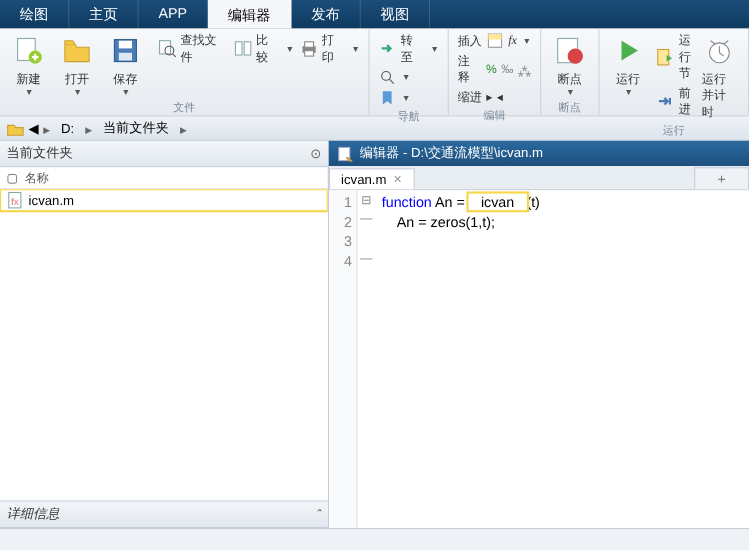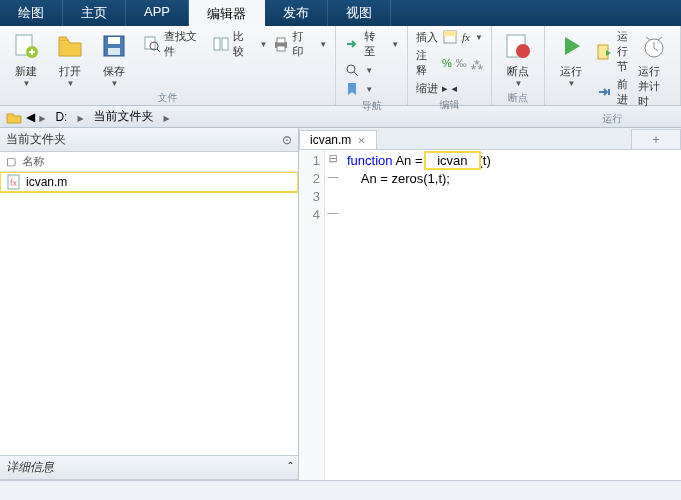--- a/index.html
+++ b/index.html
@@ -296,20 +296,29 @@
           <span>icvan.m</span>
         </div>
       </div>
     <div class="panel-hdr detail-hdr">
       <span>详细信息</span>
       <span>ˆ</span>
     </div>
   </div>
 
   <div class="right-col">
+    <div class="ed-title">
+      <span>
+          <svg width="14" height="14">
+            <rect x="1" y="1" width="10" height="12" fill="#fff" stroke="#aac"></rect>
+            <path d="M8 10l5 4" stroke="#c93" stroke-width="2"></path>
+          </svg>
+        </span>
+      <span><span>编辑器 - </span><span>D:\交通流模型\icvan.m</span></span>
+    </div>
     <div class="ed-tabs">
       <div class="ed-tab">
         <span>icvan.m</span>
         <span class="x">✕</span>
       </div>
       <div class="ed-addtab">＋</div>
     </div>
     <div class="editor">
       <div class="gutter" id="gutter">
           <div>1</div>

